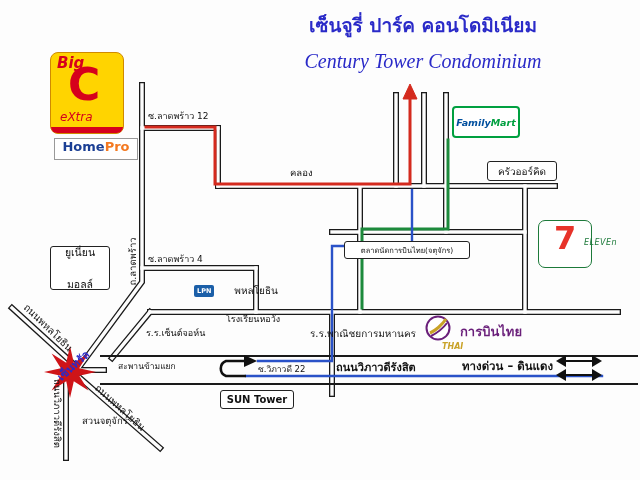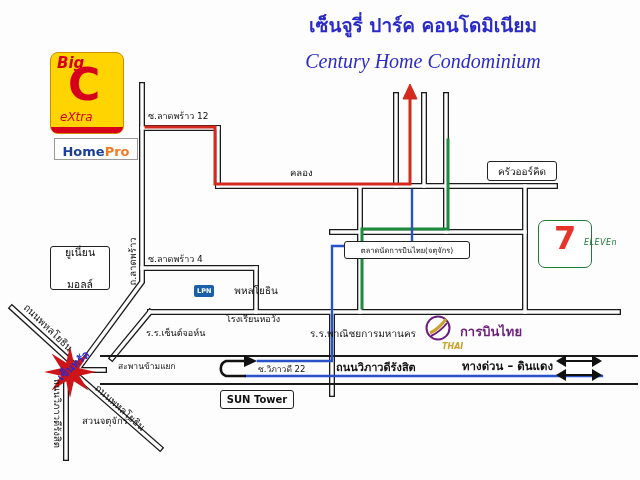--- a/index.html
+++ b/index.html
@@ -23,21 +23,21 @@
               font-size:20px;color:var(--title,#2a2ac8);}
   
   .bigc{position:absolute;left:50px;top:52px;width:72px;height:80px;background:var(--bigc-yellow,#ffd400);
         border:1px solid #cf8a00;border-radius:8px;}
   .bigc .b1{position:absolute;left:6px;top:1px;color:var(--bigc-red,#d6001c);font-weight:bold;font-style:italic;font-size:15px;}
   .bigc .b2{position:absolute;left:17px;top:10px;color:var(--bigc-red,#d6001c);font-weight:bold;font-size:44px;line-height:1;}
   .bigc .b3{position:absolute;left:9px;bottom:9px;color:var(--bigc-red,#d6001c);font-weight:normal;font-style:italic;font-size:12px;}
   .bigc .strip{position:absolute;left:0;bottom:0;width:100%;height:6px;background:var(--bigc-red,#d6001c);border-radius:0 0 7px 7px;}
   
   .homepro{position:absolute;left:54px;top:138px;width:82px;height:20px;background:#fff;border:1px solid #999;
-           display:flex;align-items:flex-end;justify-content:center;font-weight:bold;font-size:13px;}
+           display:flex;align-items:flex-start;justify-content:center;font-weight:bold;font-size:13px;}
   .homepro .h{color:var(--homepro-navy,#1b3f94);}
   .homepro .p{color:var(--homepro-orange,#f47920);}
   
   .famima{position:absolute;left:452px;top:106px;width:64px;height:28px;background:#fff;
           border:2px solid var(--familymart-green,#00a040);border-radius:4px;
           display:flex;align-items:center;justify-content:center;font-weight:bold;font-style:italic;font-size:9.5px;}
   .famima .f{color:var(--familymart-blue,#004f9e);}
   .famima .m{color:var(--familymart-green,#00a040);}
   
   .seven{position:absolute;left:538px;top:220px;width:52px;height:46px;background:#fff;
@@ -121,35 +121,39 @@
         <polygon points="602,361 592,355 592,367" fill="#111" stroke="none"></polygon>
         <line x1="564" y1="375" x2="594" y2="375"></line>
         <polygon points="556,375 566,369 566,381" fill="#111" stroke="none"></polygon>
         <polygon points="602,375 592,369 592,381" fill="#111" stroke="none"></polygon>
       </g>
     </g>
   </svg>
 
   <div class="title">
     <div class="thai">เซ็นจูรี่ ปาร์ค คอนโดมิเนียม</div>
-    <div class="eng">Century Home Condominium</div>
+    <div class="eng">Century Tower Condominium</div>
   </div>
 
   <div class="bigc">
     <span class="b1">Big</span>
     <span class="b2">C</span>
     <span class="b3">eXtra</span>
     <span class="strip"></span>
   </div>
 
   <div class="homepro">
     <span class="h">Home</span>
       <span class="p">Pro</span>
   </div>
 
+  <div class="famima">
+    <span class="f">Family</span>
+      <span class="m">Mart</span>
+  </div>
 
   <div class="seven">
     <span class="s7">7</span>
     <span class="el">ELEVEn</span>
   </div>
 
   <div class="thaiair">
     <svg width="30" height="30">
       <circle cx="14" cy="14" r="11.5" fill="#fff" stroke="var(--thai-purple,#6a1f7a)" stroke-width="2"></circle>
       <path d="M6,19 C11,17 18,11 22,5" fill="none" stroke="var(--thai-gold,#c9a227)" stroke-width="3"></path>

